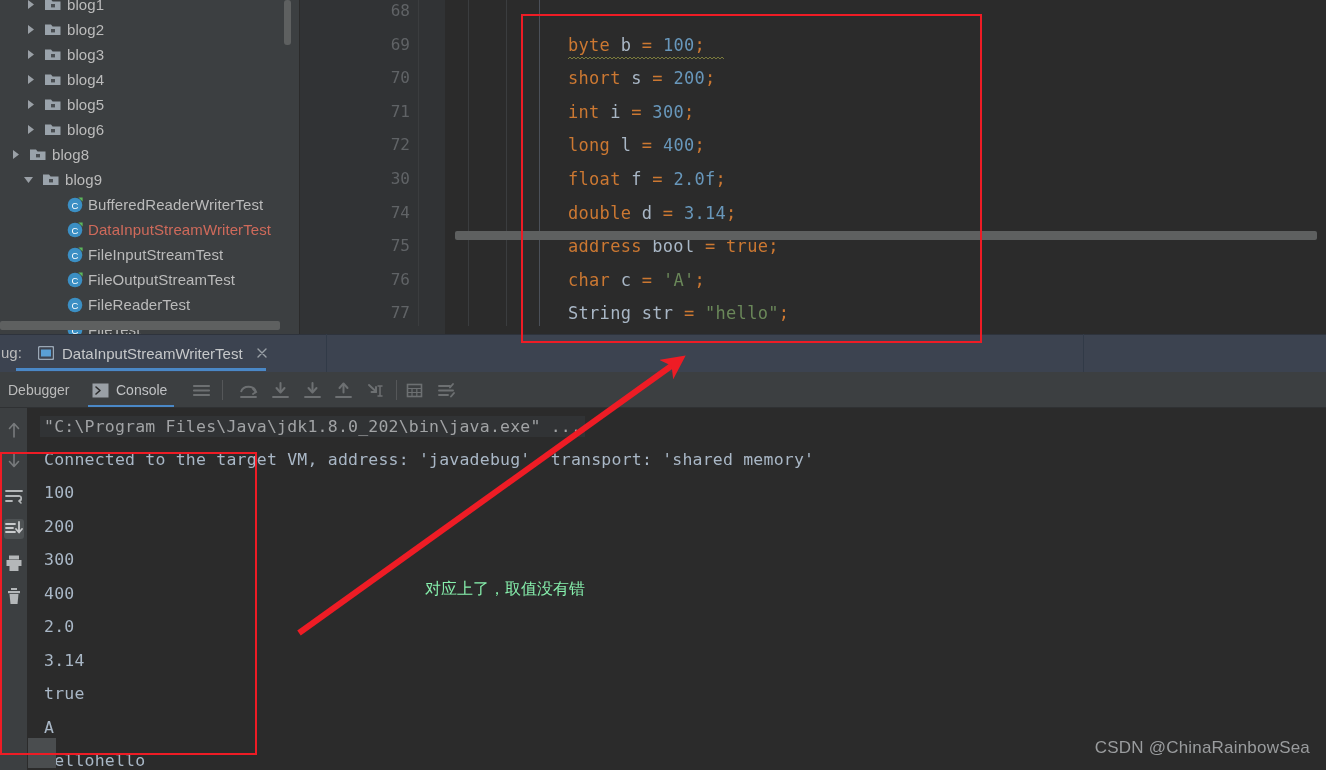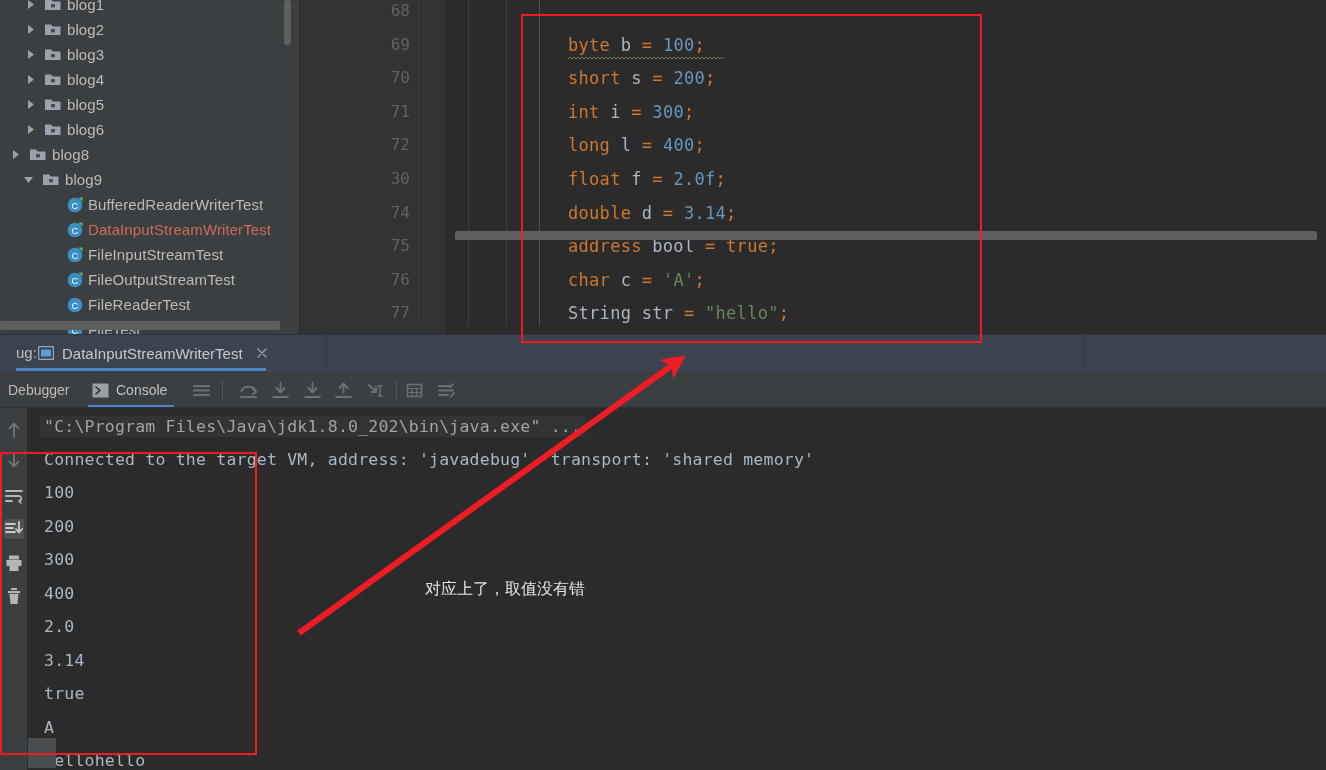--- a/index.html
+++ b/index.html
@@ -76,21 +76,21 @@
     position:absolute; left:155px; bottom:2px; width:862px; height:9px;
     background:#5e6060; border-radius:2px;
   }
 
   
   .debug-tabbar {
     position:absolute; left:0; top:334px; width:1326px; height:38px;
     background:#3c4350;
   }
   .debug-tabbar .lbl-debug {
-    position:absolute; left:16px; top:10px; font-size:15px; color:#bbbbbb;
+    position:absolute; left:1px; top:10px; font-size:15px; color:#bbbbbb;
   }
   .debug-tab {
     position:absolute; left:30px; top:0; height:38px;
     display:flex; align-items:center; padding:0 8px;
   }
   .tab-icon { width:16px; height:14px; margin-right:8px; position:relative; }
   .tab-title { font-size:15px; color:#c6c8ca; }
   .tab-close { margin-left:12px; width:14px; height:14px; position:relative; }
   .tab-underline {
     position:absolute; left:16px; top:34px; width:250px; height:3px; background:#4a88c7;
@@ -490,29 +490,30 @@
         <div class="console-line" style="top: 108.5px; left: 16px;">200</div>
         <div class="console-line" style="top: 142px; left: 16px;">300</div>
         <div class="console-line" style="top: 175.5px; left: 16px;">400</div>
         <div class="console-line" style="top: 209px; left: 16px;">2.0</div>
         <div class="console-line" style="top: 242.5px; left: 16px;">3.14</div>
         <div class="console-line" style="top: 276px; left: 16px;">true</div>
         <div class="console-line" style="top: 309.5px; left: 16px;">A</div>
         <div class="console-line" style="top: 343px; left: 16px;">hellohello</div>
       </div>
     <div class="con-scroll-thumb"></div>
+    <div class="watermark">CSDN @ChinaRainbowSea</div>
   </div>
 
   <div id="anno-boxes">
       <div class="anno-box" style="left: 521px; top: 14px; width: 461px; height: 329px; border-color: rgb(238, 28, 37);"></div>
       <div class="anno-box" style="left: 0px; top: 452px; width: 257px; height: 303px; border-color: rgb(238, 28, 37);"></div>
     </div>
   <svg class="anno-svg">
     <defs>
       <marker id="arrowhead" markerWidth="4" markerHeight="4" refX="1.6" refY="2" orient="auto" markerUnits="strokeWidth">
         <path d="M0,0 L4,2 L0,4 L1.1,2 Z" fill="#ee1c25"></path>
       </marker>
     </defs>
     <line id="anno-arrow" stroke="#ee1c25" stroke-width="6" marker-end="url(#arrowhead)" x1="299" y1="633" x2="674" y2="364"></line>
   </svg>
-  <div class="anno-text" id="anno-note" style="left: 425px; top: 579px; color: #e5e5e5;">对应上了，取值没有错</div>
+  <div class="anno-text" id="anno-note" style="left: 425px; top: 579px; color: #86efac;">对应上了，取值没有错</div>
 
 </div>
 
 </body></html>

